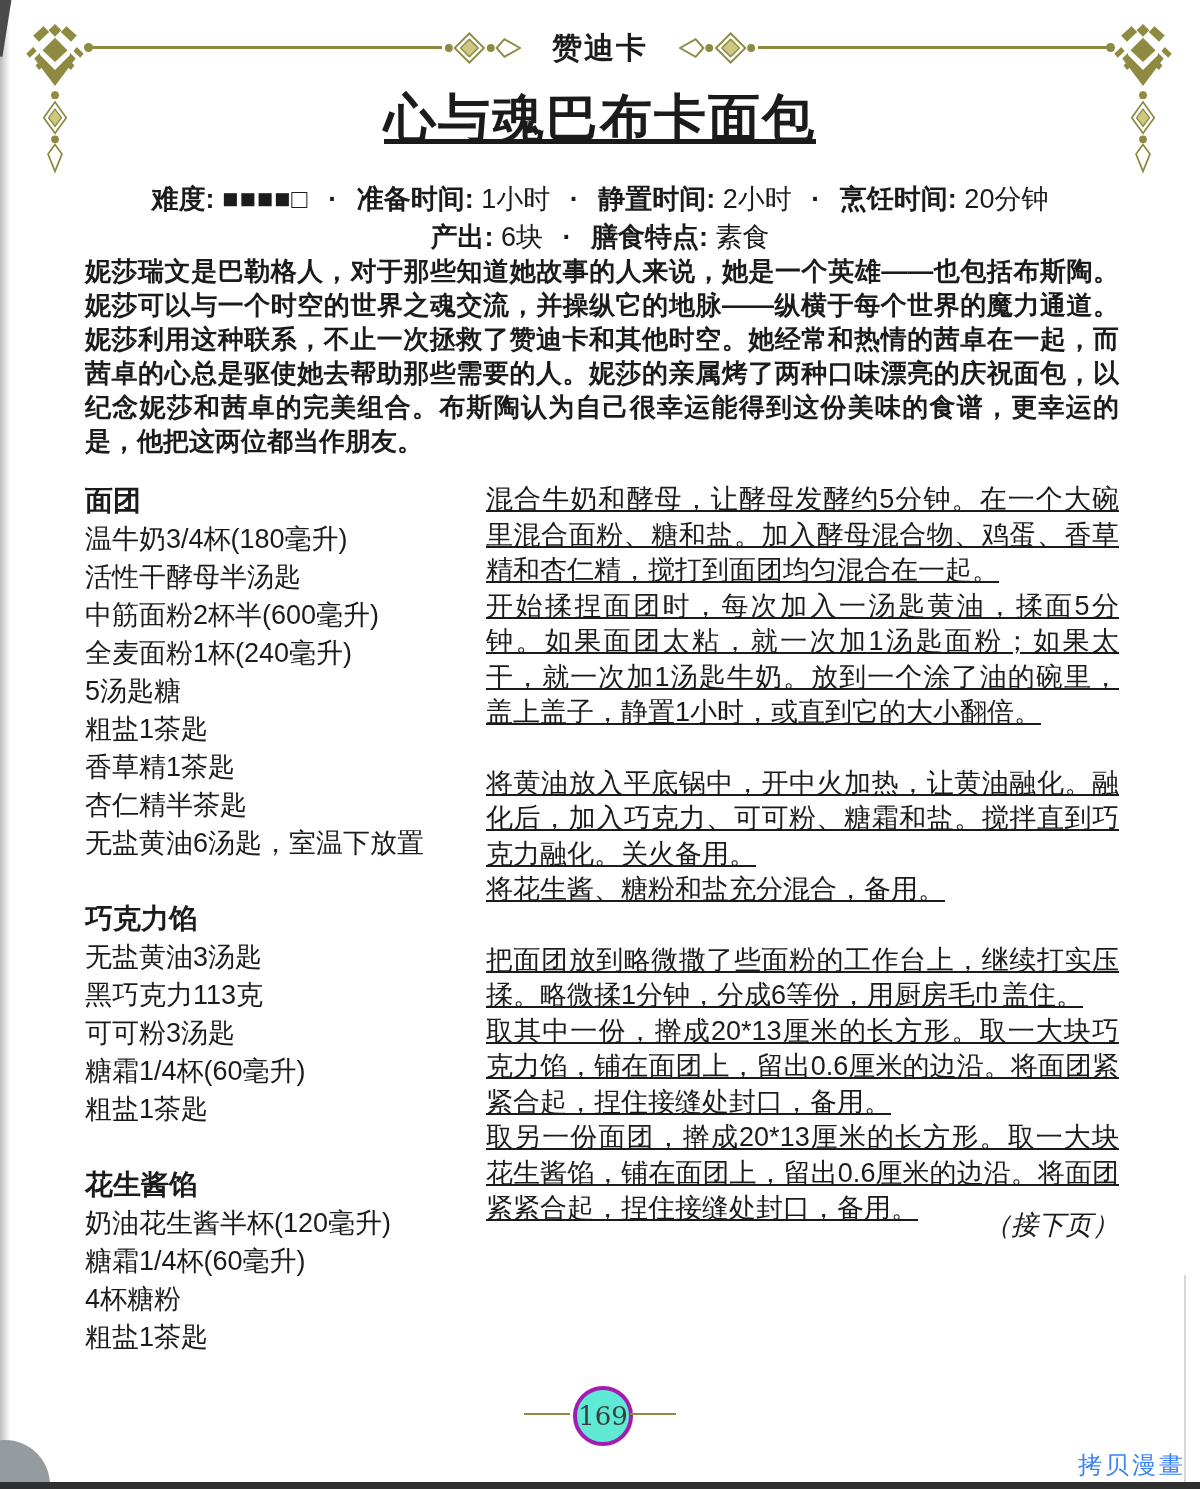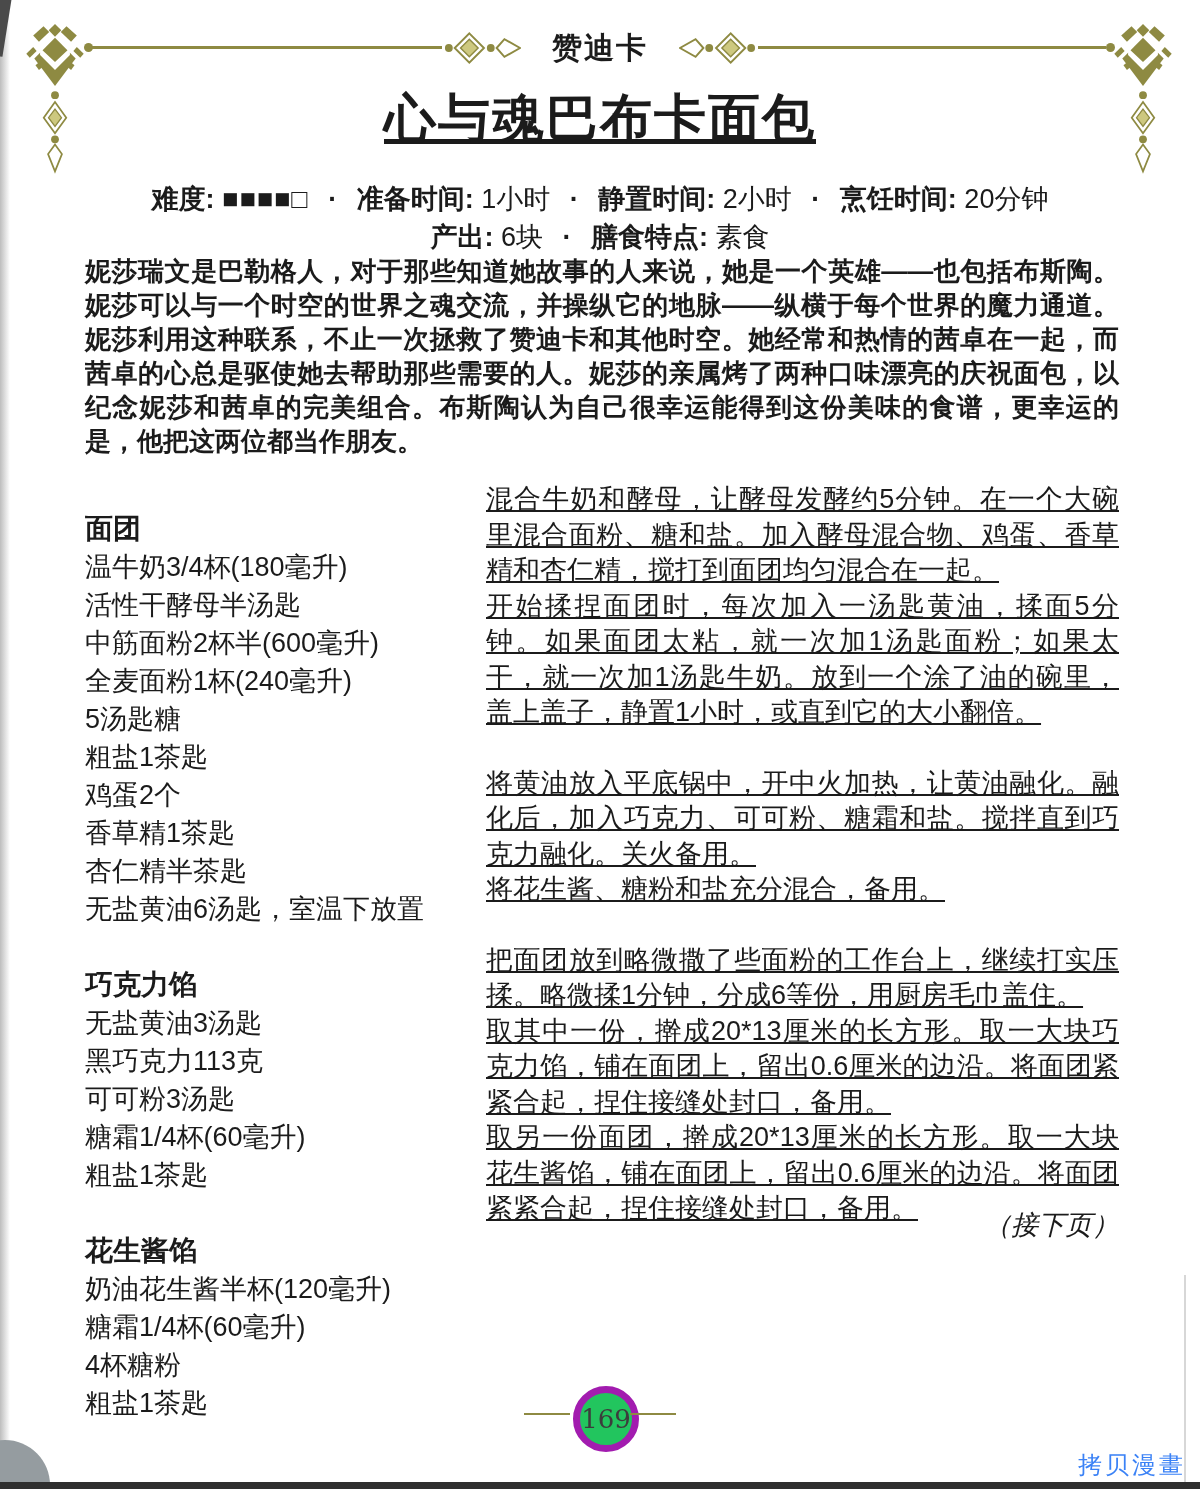--- a/index.html
+++ b/index.html
@@ -26,40 +26,40 @@
   .meta .lbl{font-weight:bold;}
   .meta .sep{font-weight:bold; margin:0 12px;}
   .meta .sq{letter-spacing:1px;}
   
   .intro{
     position:absolute; left:85px; top:254px; width:1034px;
     font-size:26px; line-height:34px; font-weight:bold;
     text-align:justify; text-justify:inter-character;
   }
   
-  .left-col{position:absolute; left:85px; top:482px; width:396px; font-size:27px; line-height:38px;margin-top:28px;}
+  .left-col{position:absolute; left:85px; top:482px; width:396px; font-size:27px; line-height:38px;}
   .ing-section{margin-bottom:38px;}
   .ing-head{font-weight:bold; font-size:28px;}
   .ing-item{white-space:nowrap;}
   .right-col{
     position:absolute; left:486px; top:482px; width:633px;
     font-size:27px; line-height:35.5px;
     text-align:justify; text-justify:inter-character;text-decoration:underline;
   }
   .step-group{margin:0 0 35px 0;}
   .step-group p{margin:0;}
   .continuation{
     position:absolute; left:486px; top:1207px; width:633px;
     text-align:right; font-style:italic; font-size:27px;
   }
   
   .pagenum-wrap{position:absolute; left:0; top:1386px; width:100%; height:60px;}
   .pagenum-circle{
     position:absolute; left:573px; top:0; width:52px; height:52px;
-    border:7px solid #a21caf; border-radius:50%; background:#22c55e;
+    border:4px solid #a21caf; border-radius:50%; background:#5eead4;
     display:flex; align-items:center; justify-content:center;
     font-family:"DejaVu Serif","Liberation Serif",serif; font-size:26px; color:#3c3c3c;
   }
   .pagenum-line{position:absolute; top:27px; height:2px; background:#8e8a42;}
   .pn-left{left:524px; width:46px;}
   .pn-right{left:630px; width:46px;}
   
   .watermark{
     position:absolute; right:14px; bottom:8px; font-size:24px;
     color:#3b82f6; letter-spacing:3px;
@@ -187,21 +187,20 @@
 
   <div class="left-col">
     <div class="ing-section">
       <div class="ing-head">面团</div>
       <div class="ing-item">温牛奶3/4杯(180毫升)</div>
       <div class="ing-item">活性干酵母半汤匙</div>
       <div class="ing-item">中筋面粉2杯半(600毫升)</div>
       <div class="ing-item">全麦面粉1杯(240毫升)</div>
       <div class="ing-item">5汤匙糖</div>
       <div class="ing-item">粗盐1茶匙</div>
-      <div class="ing-item">鸡蛋2个</div>
       <div class="ing-item">香草精1茶匙</div>
       <div class="ing-item">杏仁精半茶匙</div>
       <div class="ing-item">无盐黄油6汤匙，室温下放置</div>
     </div>
     <div class="ing-section">
       <div class="ing-head">巧克力馅</div>
       <div class="ing-item">无盐黄油3汤匙</div>
       <div class="ing-item">黑巧克力113克</div>
       <div class="ing-item">可可粉3汤匙</div>
       <div class="ing-item">糖霜1/4杯(60毫升)</div>

